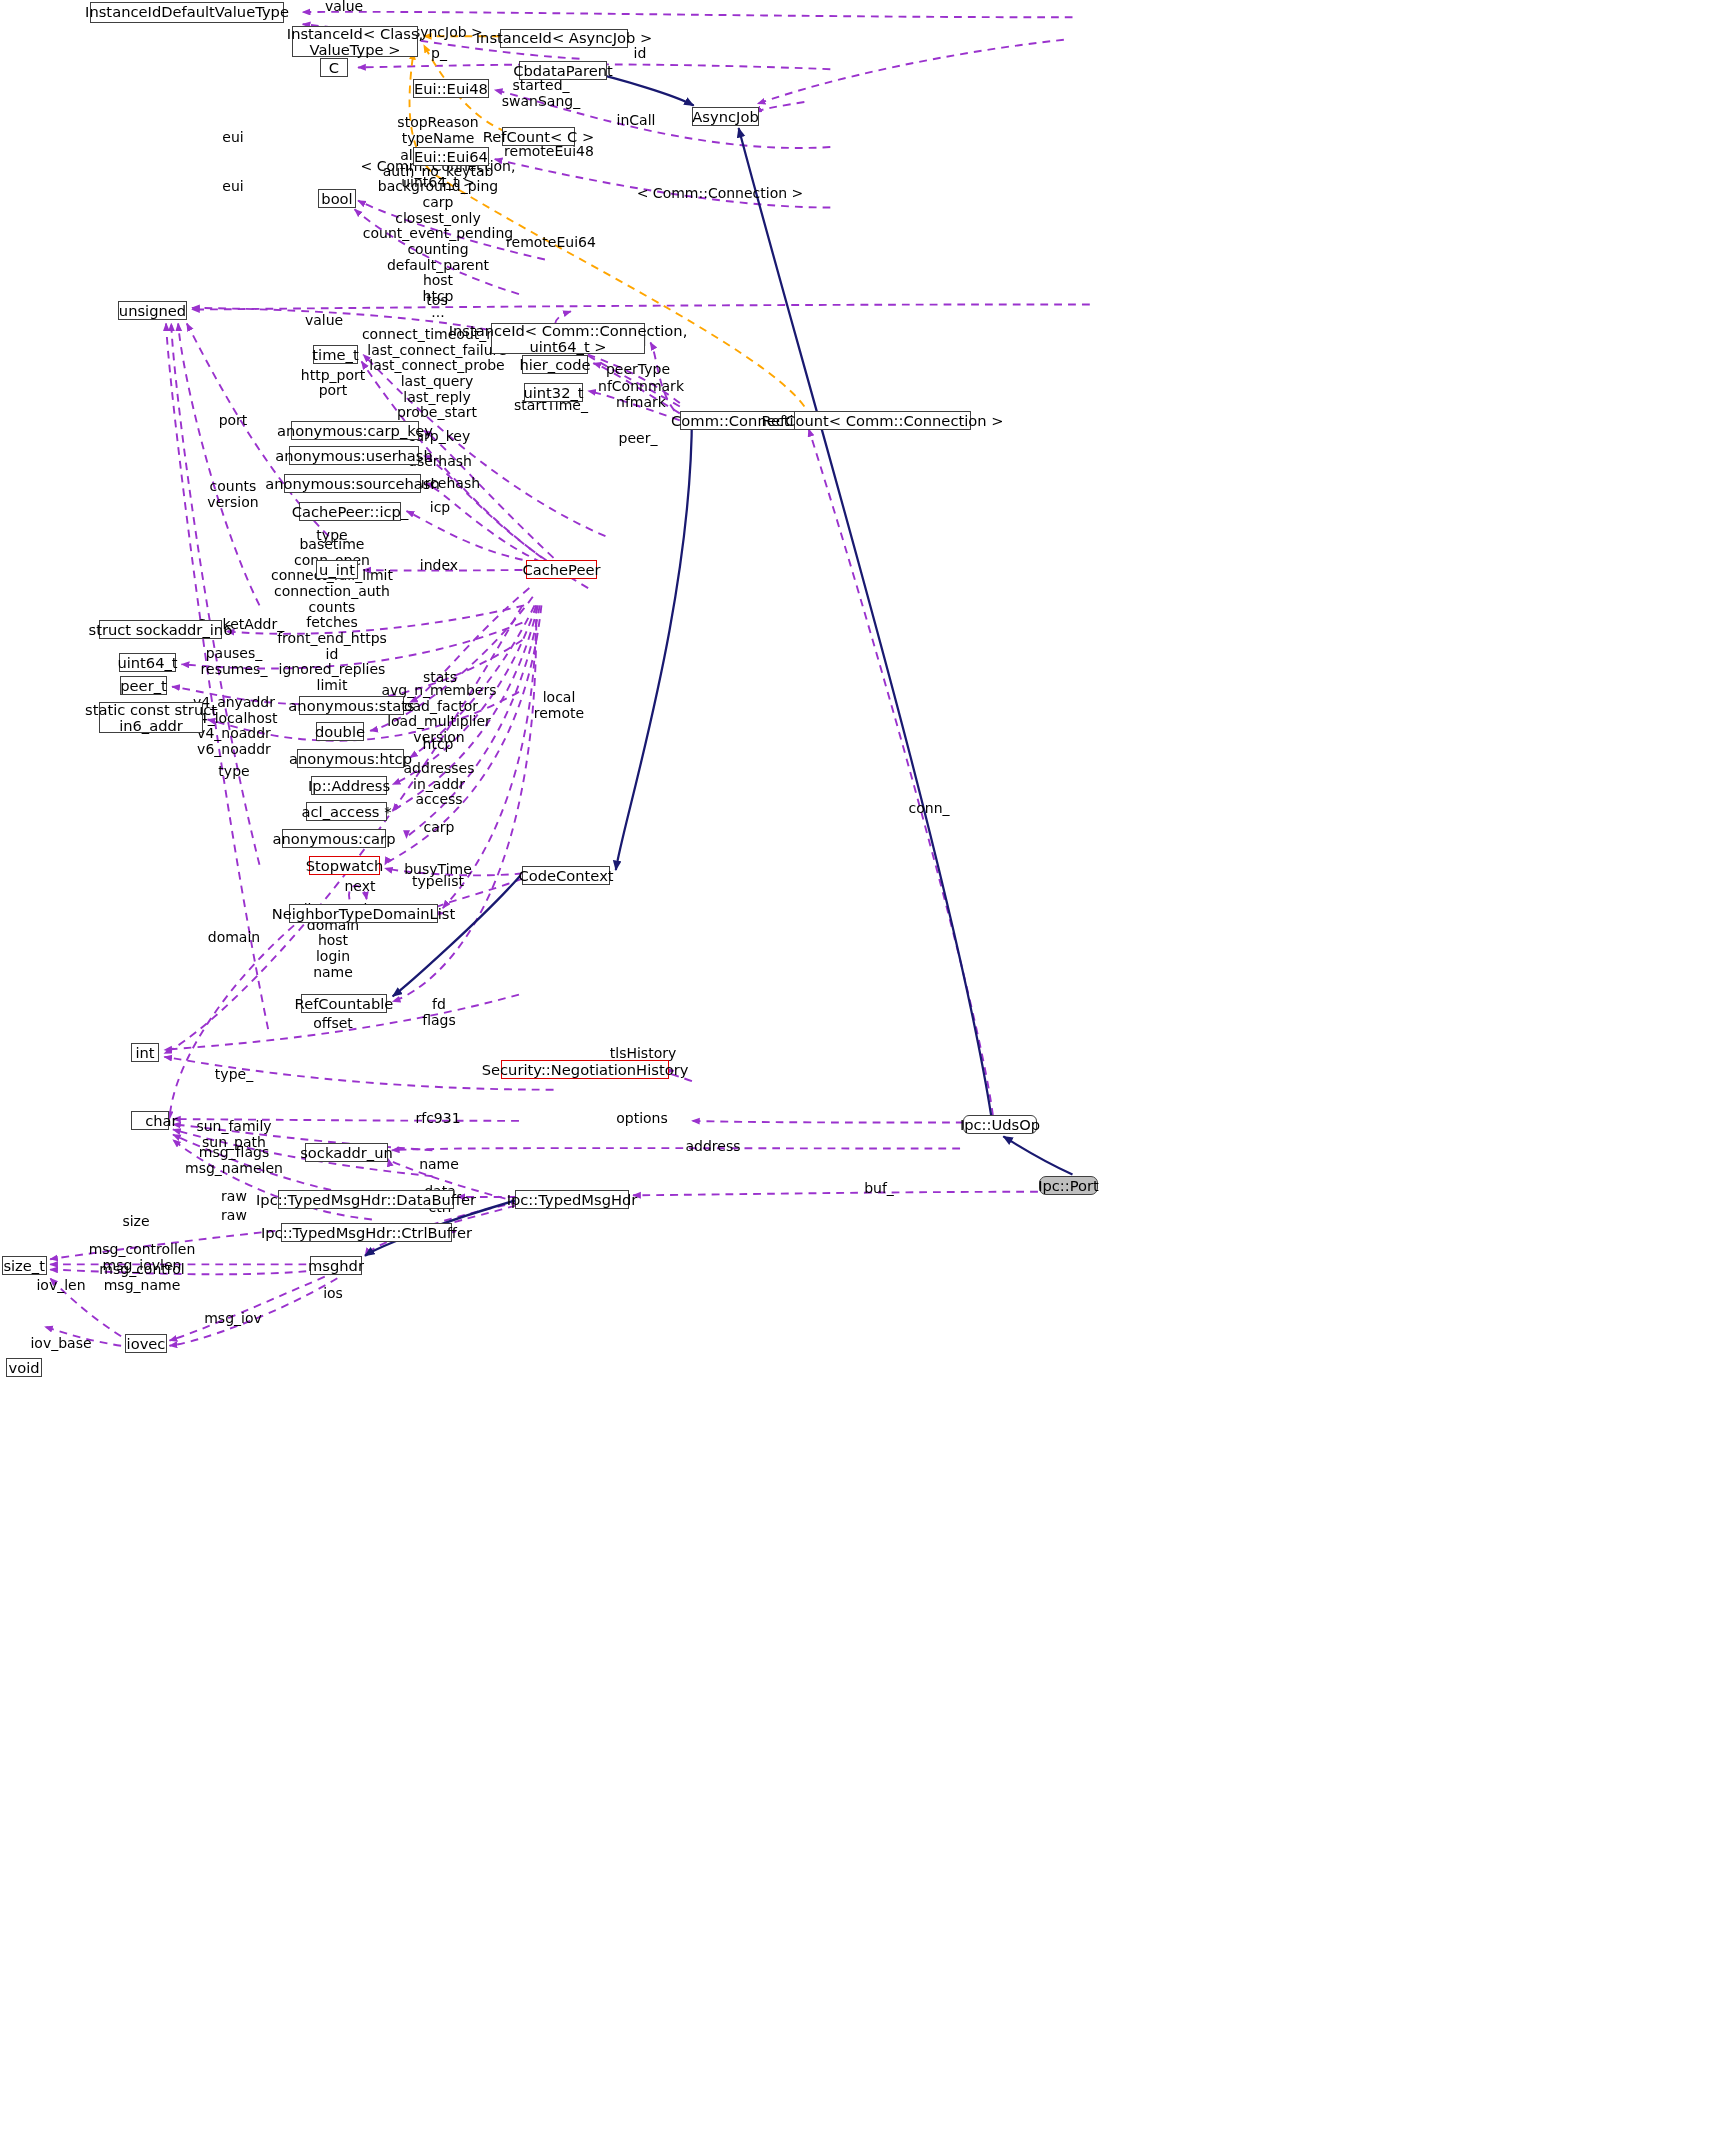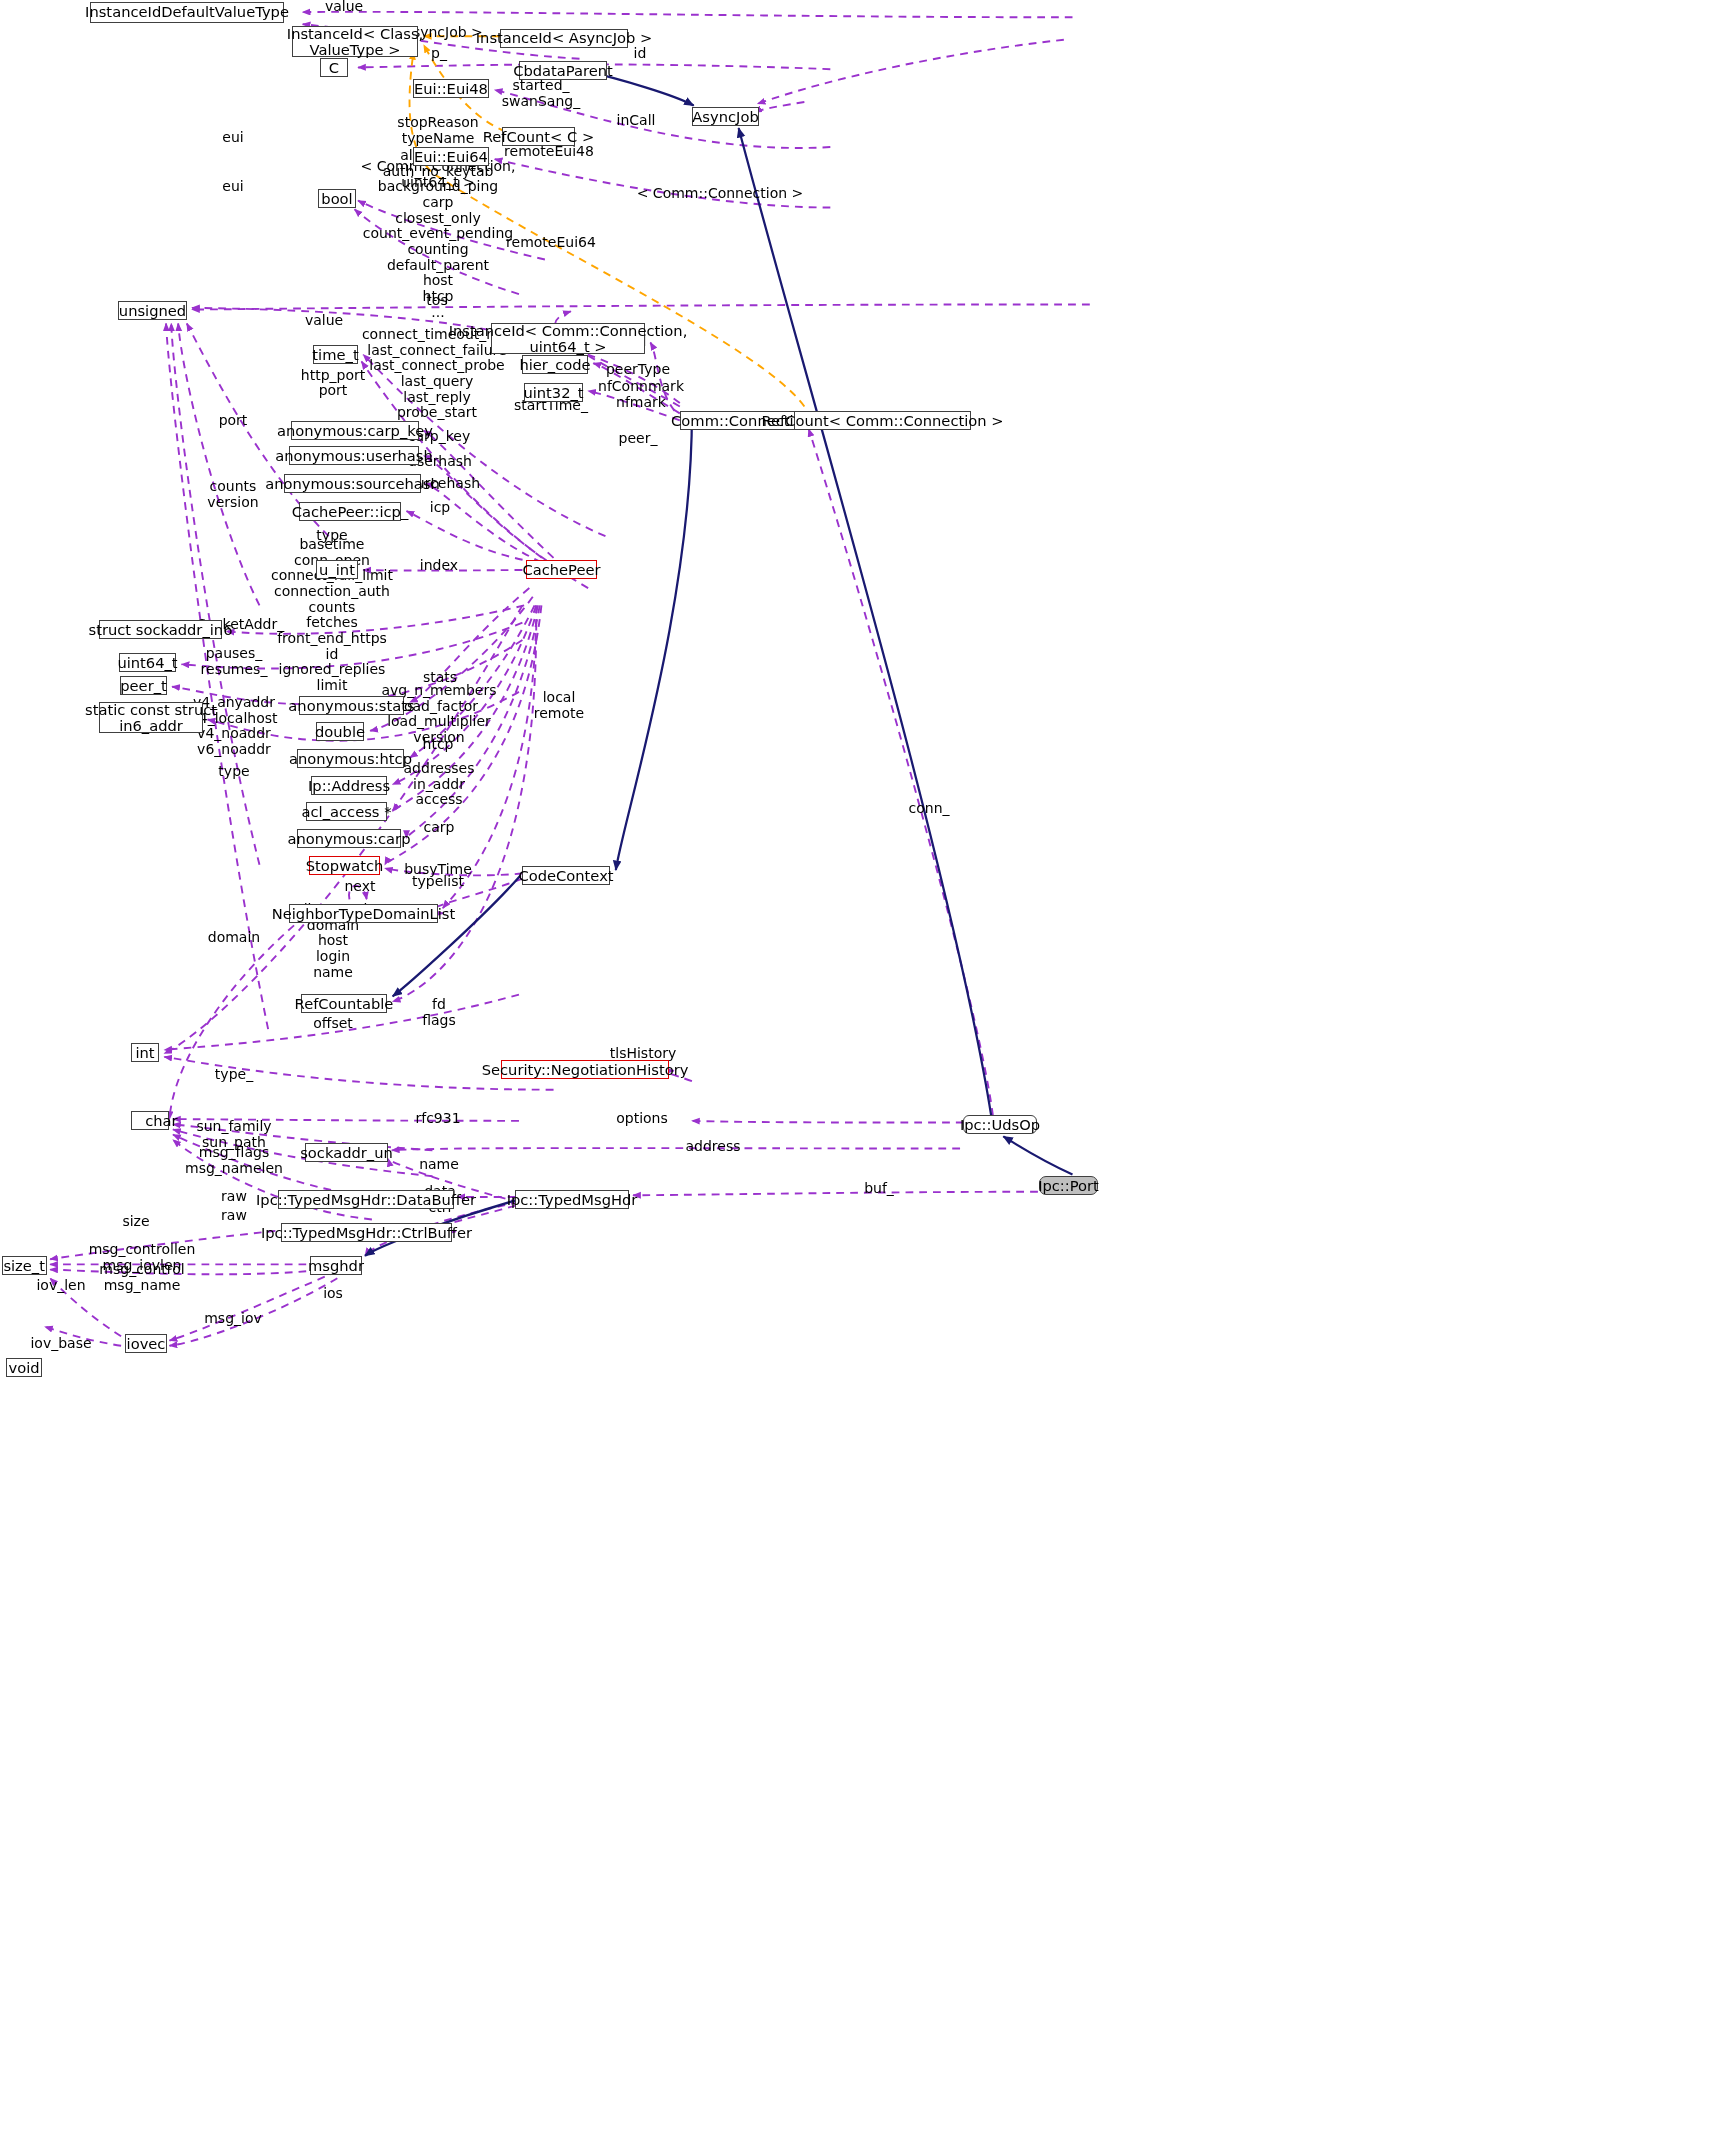--- a/index.html
+++ b/index.html
@@ -209,21 +209,21 @@
     <div class="node" style="left: 99px; top: 620px; width: 123px; height: 19px;">struct sockaddr_in6</div>
     <div class="node" style="left: 119px; top: 653px; width: 57px; height: 19px;">uint64_t</div>
     <div class="node" style="left: 120px; top: 676px; width: 47px; height: 19px;">peer_t</div>
     <div class="node" style="left: 99px; top: 702px; width: 104px; height: 31px;">static const struct
 in6_addr</div>
     <div class="node" style="left: 299px; top: 696px; width: 105px; height: 19px;">anonymous:stats</div>
     <div class="node" style="left: 316px; top: 722px; width: 48px; height: 19px;">double</div>
     <div class="node" style="left: 297px; top: 749px; width: 107px; height: 19px;">anonymous:htcp</div>
     <div class="node" style="left: 311px; top: 776px; width: 76px; height: 19px;">Ip::Address</div>
     <div class="node" style="left: 306px; top: 802px; width: 81px; height: 19px;">acl_access *</div>
-    <div class="node" style="left: 297px; top: 829px; width: 104px; height: 19px;">anonymous:carp</div>
+    <div class="node" style="left: 282px; top: 829px; width: 104px; height: 19px;">anonymous:carp</div>
     <div class="node red" style="left: 309px; top: 856px; width: 71px; height: 19px;">Stopwatch</div>
     <div class="node" style="left: 522px; top: 866px; width: 88px; height: 19px;">CodeContext</div>
     <div class="node" style="left: 289px; top: 904px; width: 149px; height: 19px;">NeighborTypeDomainList</div>
     <div class="node" style="left: 301px; top: 994px; width: 86px; height: 19px;">RefCountable</div>
     <div class="node" style="left: 131px; top: 1043px; width: 28px; height: 19px;">int</div>
     <div class="node red" style="left: 501px; top: 1060px; width: 168px; height: 19px;">Security::NegotiationHistory</div>
     <div class="node" style="left: 131px; top: 1111px; width: 38px; height: 19px; padding-left: 28px;">char</div>
     <div class="node" style="left: 963px; top: 1115px; width: 74px; height: 19px; border-radius: 6px;">Ipc::UdsOp</div>
     <div class="node" style="left: 305px; top: 1143px; width: 83px; height: 19px;">sockaddr_un</div>
     <div class="node gray" style="left: 1039px; top: 1176px; width: 59px; height: 19px; border-radius: 7px;">Ipc::Port</div>

